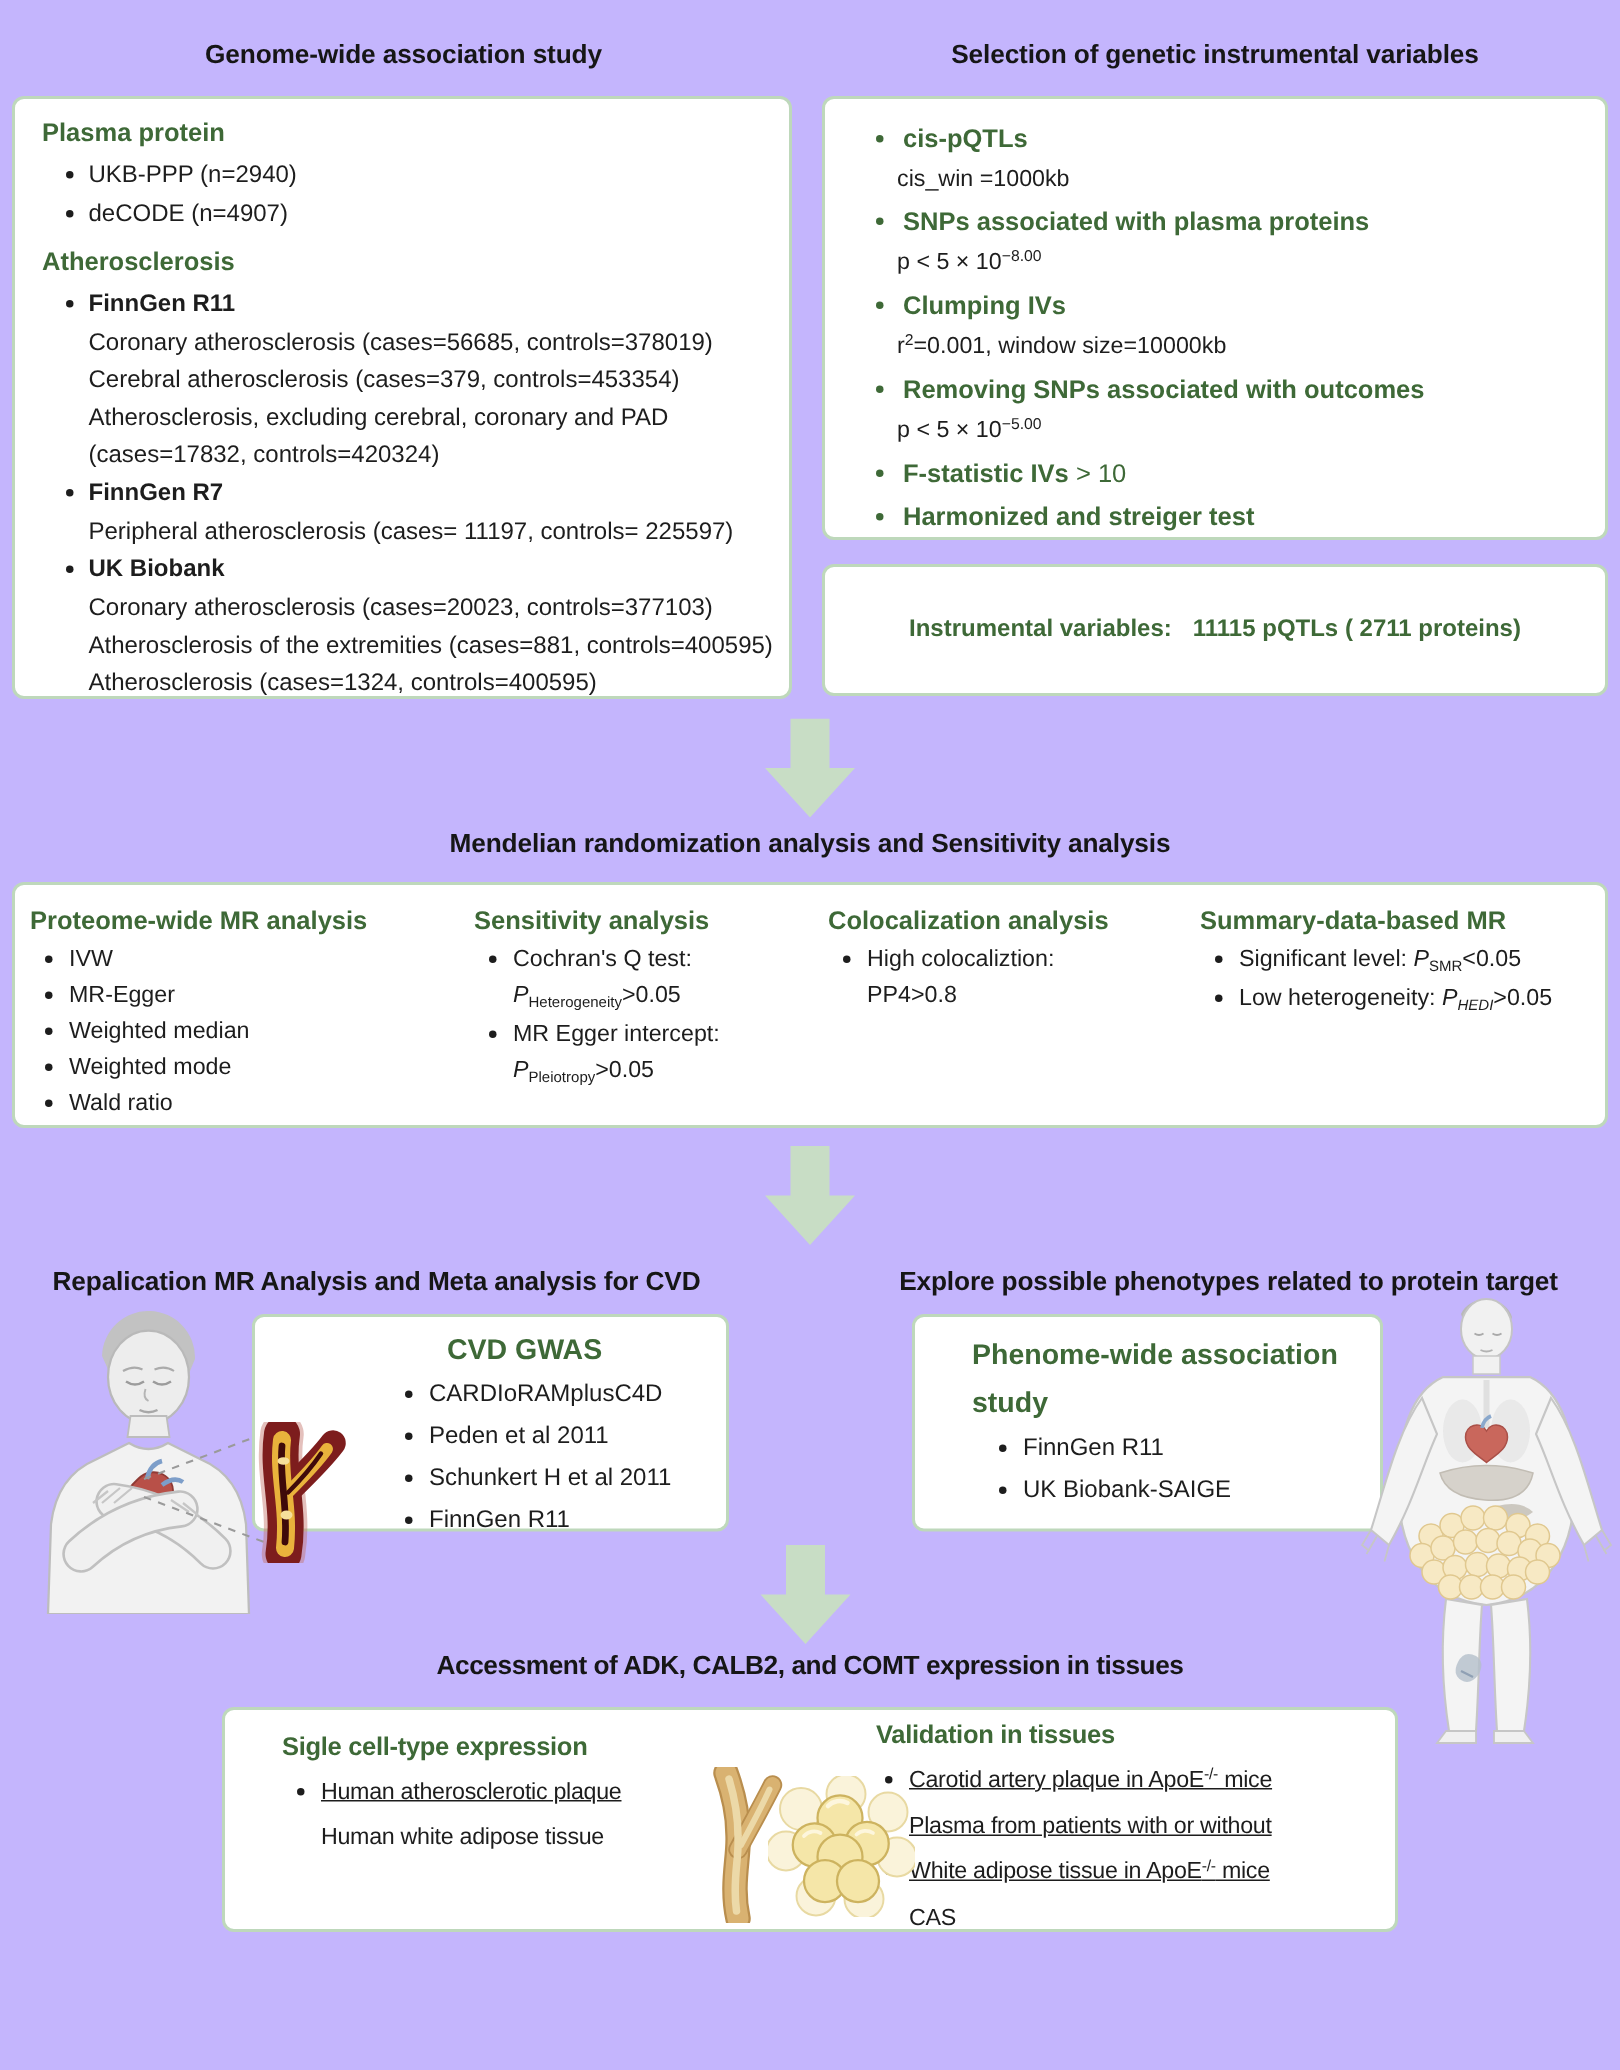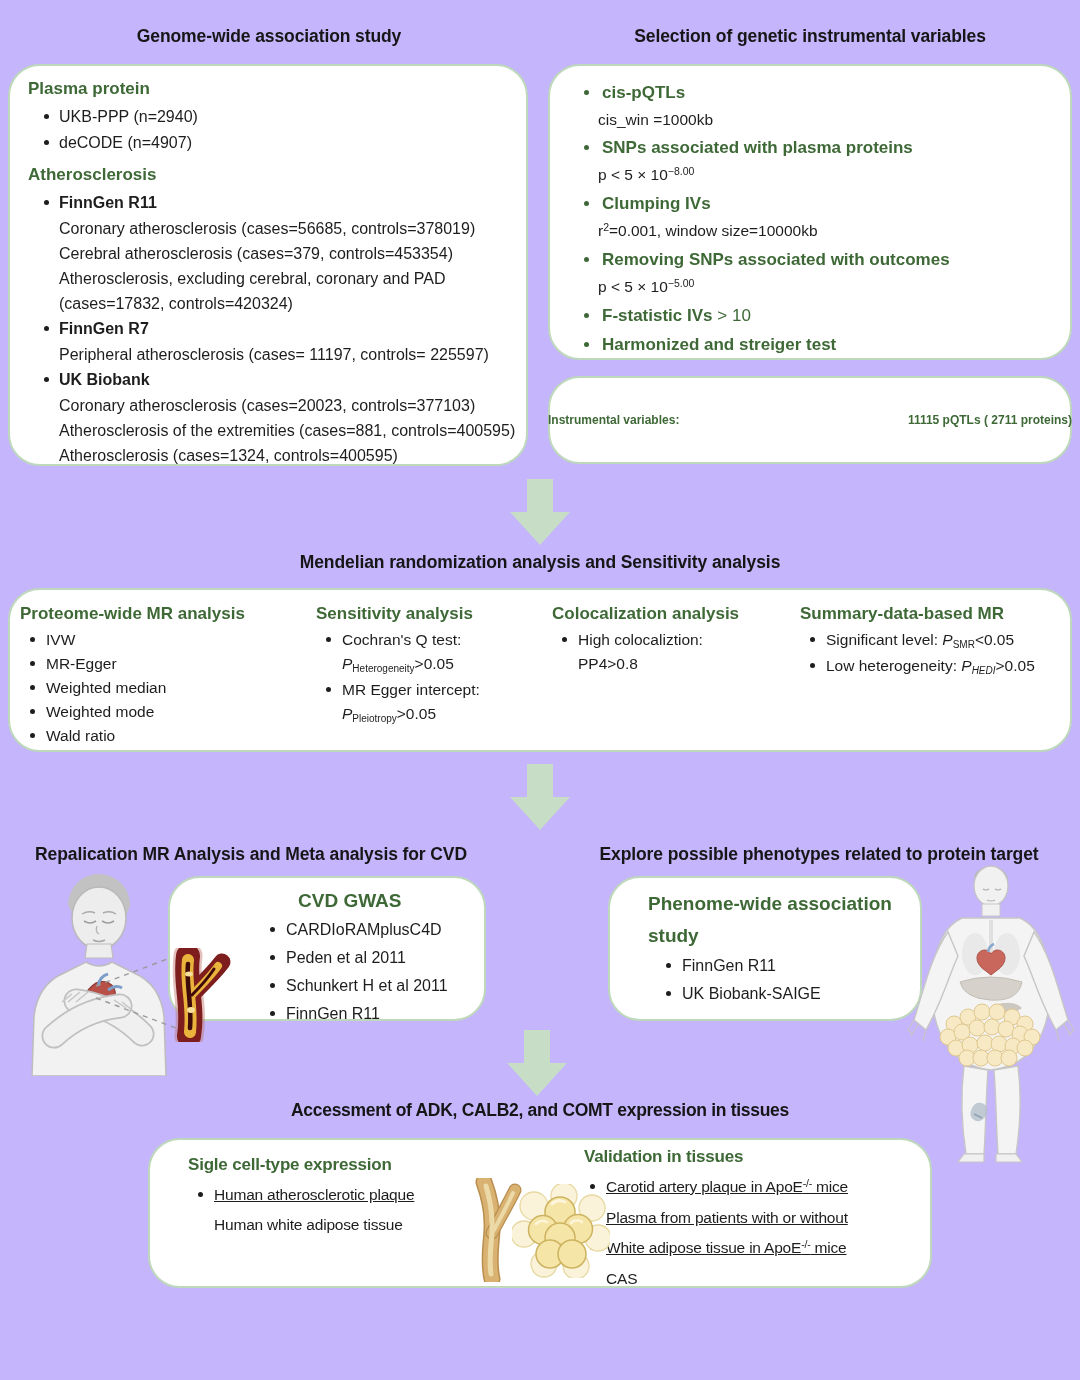--- a/index.html
+++ b/index.html
@@ -1,20 +1,20 @@
 <!DOCTYPE html>
 <html><head>
 <meta charset="utf-8">
 <style>
   html,body{margin:0;padding:0;background:#fff;}
   #canvas{position:relative;width:1080px;height:1380px;background:#c4b5fd;
     font-family:"Liberation Sans","DejaVu Sans",sans-serif;color:#1d1d1d;overflow:hidden;}
   .abs{position:absolute;}
   .hdr{position:absolute;font-weight:bold;font-size:17.5px;color:#161616;text-align:center;letter-spacing:-0.1px;}
-  .box{position:absolute;background:#fff;border:2px solid #bed8bb;border-radius:32px;box-sizing:border-box;}
+  .box{position:absolute;background:#fff;border:2px solid #bed8bb;border-radius:8px;box-sizing:border-box;}
   .gt{color:#3e6937;font-weight:bold;}
   .bt{font-size:17px;font-weight:bold;color:#3e6937;line-height:30px;}
   .li{position:relative;padding-left:39px;font-size:16px;line-height:26px;}
   .li .dot{position:absolute;left:24px;top:10px;width:5px;height:5px;border-radius:50%;background:#1d1d1d;}
   .sub{padding-left:39px;font-size:16px;line-height:25px;}
   .b{font-weight:bold;}
   
   .li2{position:relative;padding-left:46px;font-size:17px;line-height:29px;font-weight:bold;color:#3e6937;}
   .li2 .dot{position:absolute;left:28px;top:12px;width:5px;height:5px;border-radius:50%;background:#3e6937;}
   .sub2{padding-left:42px;font-size:15.5px;line-height:26px;color:#1d1d1d;font-weight:normal;}
@@ -28,21 +28,21 @@
   .cli .dot{position:absolute;left:10px;top:9px;width:5px;height:5px;border-radius:50%;background:#1d1d1d;}
   .csub{padding-left:26px;font-size:15.5px;line-height:24px;}
   
   .li3{position:relative;padding-left:24px;font-size:16px;line-height:28px;}
   .li3 .dot{position:absolute;left:8px;top:11px;width:5px;height:5px;border-radius:50%;background:#1d1d1d;}
   
   .bt4{font-size:17px;font-weight:bold;color:#3e6937;line-height:30px;letter-spacing:-0.2px;}
   .li4{position:relative;padding-left:26px;font-size:15.5px;line-height:30px;letter-spacing:-0.2px;text-decoration:underline;}
   .li4 .dot{position:absolute;left:10px;top:12px;width:5px;height:5px;border-radius:50%;background:#1d1d1d;}
   .sub4{padding-left:26px;font-size:15.5px;line-height:30px;letter-spacing:-0.2px;}
-  .ivline{position:absolute;left:548px;top:376px;width:524px;height:88px;display:flex;align-items:center;justify-content:space-between;gap:14px;font-size:12px;font-weight:bold;color:#3e6937;}
+  .ivline{position:absolute;left:548px;top:376px;width:524px;height:88px;display:flex;align-items:center;justify-content:center;gap:14px;font-size:16px;font-weight:bold;color:#3e6937;}
 </style>
 </head>
 <body>
 
 <div id="canvas">
 
   <div class="hdr" style="left:8px;top:26px;width:522px;">Genome-wide association study</div>
   <div class="hdr" style="left:548px;top:26px;width:524px;">Selection of genetic instrumental variables</div>
 
   <div class="box" style="left:8px;top:64px;width:520px;height:402px;padding:8px 10px;">

